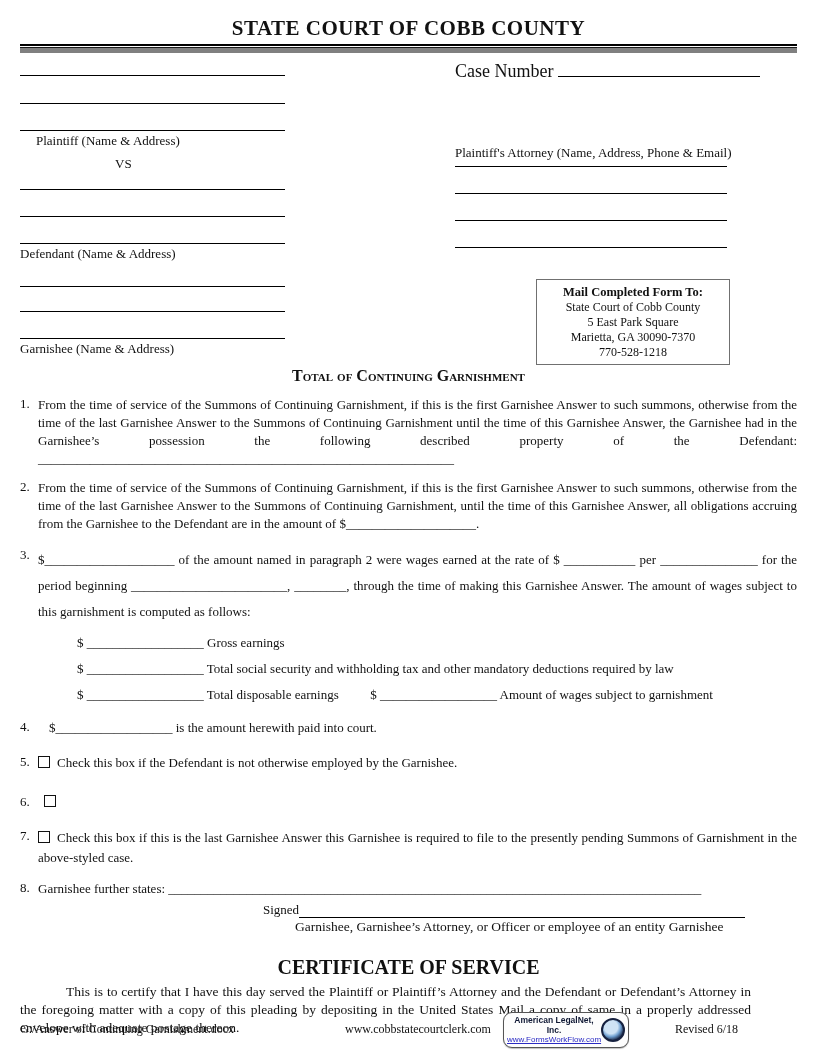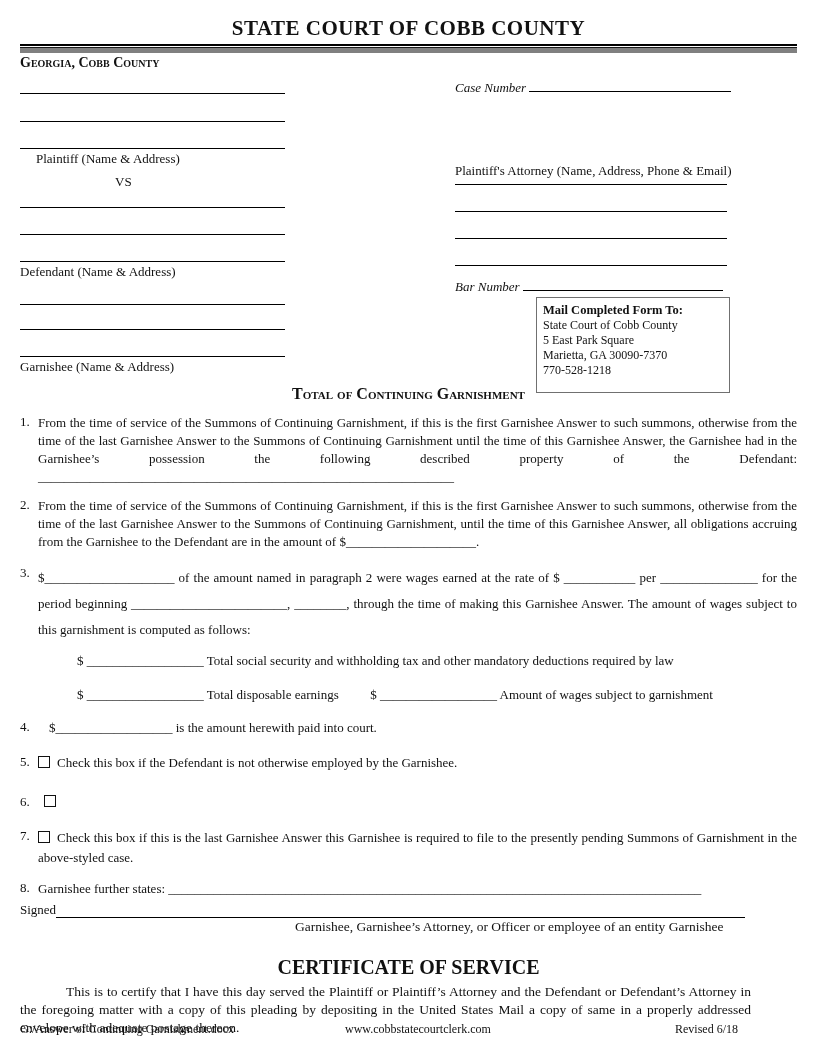--- a/index.html
+++ b/index.html
@@ -32,29 +32,29 @@
     font-variant:small-caps;
     font-size:14px;
   }
 
   
   .caption{position:relative;height:312px;}
   .bline{position:absolute;border-bottom:1px solid #000;height:0;}
   .lbl{position:absolute;font-size:13px;white-space:nowrap;}
   .leftw{width:265px;left:0;}
   .vs{position:absolute;left:95px;font-size:13px;}
-  .inline-row{position:absolute;font-size:13px;white-space:nowrap;font-style:italic;}
+  .inline-row{position:absolute;font-size:18px;white-space:nowrap;}
   .inline-row .fill{display:inline-block;border-bottom:1px solid #000;height:12px;vertical-align:baseline;}
 
   .mailbox{
     position:absolute;left:516px;top:226px;width:180px;
     border:1px solid #707070;
     background:#fff;
-    text-align:left;
-    padding:5px 6px 14px 6px;
+    text-align:center;
+    padding:5px 6px 4px 6px;
     font-size:12px;
     line-height:15px;
   }
   .mailbox .mb-title{font-weight:bold;font-size:12.5px;}
 
   
   .form-title{
     text-align:center;
     font-weight:bold;
     font-variant:small-caps;
@@ -64,24 +64,24 @@
   .item{display:flex;font-size:13px;margin-top:11px;}
   .item .num{flex:0 0 18px;}
   .item .txt{flex:1;text-align:justify;line-height:18px;word-break:break-word;}
   .item.wide .txt{line-height:26px;}
   .cb{
     display:inline-block;width:10px;height:10px;
     border:1px solid #111;margin-right:7px;
     position:relative;top:1px;
   }
   .wrow{margin-left:57px;font-size:13px;margin-top:10px;white-space:nowrap;}
-  .wrow .cell1{display:inline-block;width:290px;margin-top:8px;}
-
-  
-  .signed-row{display:flex;font-size:13px;margin-right:52px;align-items:flex-end;}
+  .wrow .cell1{display:inline-block;width:290px;}
+
+  
+  .signed-row{display:flex;font-size:13px;margin-left:243px;margin-right:52px;align-items:flex-end;}
   .signed-row .sl{flex:0 0 auto;}
   .signed-row .signline{flex:1;border-bottom:1px solid #000;height:14px;}
   .signed-caption{font-size:13.5px;margin-left:275px;margin-top:1px;}
 
   
   .cert-title{
     text-align:center;font-weight:bold;font-size:20px;margin-top:21px;
   }
   .cert-body{
     font-size:13.5px;text-align:justify;line-height:18px;
@@ -114,21 +114,20 @@
 <body>
 
 <div class="page">
   <div class="content">
 
     <div class="court-title">STATE COURT OF COBB COUNTY</div>
     <div class="hrule">
       <div class="bar1"></div>
       <div class="bar2"></div>
     </div>
-    <div class="county">Georgia, Cobb County</div>
 
     <div class="caption">
 
       <div class="bline leftw" style="top:22px"></div>
       <div class="bline leftw" style="top:50px"></div>
       <div class="bline leftw" style="top:77px"></div>
       <div class="lbl" style="left:16px;top:80px">Plaintiff (Name &amp; Address)</div>
       <div class="vs" style="top:103px">VS</div>
       <div class="bline leftw" style="top:136px"></div>
       <div class="bline leftw" style="top:163px"></div>
@@ -141,24 +140,20 @@
 
       <div class="inline-row" style="left:435px;top:8px">
         <span>Case Number</span>
         <span class="fill" style="width:202px"></span>
       </div>
       <div class="lbl" style="left:435px;top:92px">Plaintiff's Attorney (Name, Address, Phone &amp; Email)</div>
       <div class="bline" style="left:435px;width:272px;top:113px"></div>
       <div class="bline" style="left:435px;width:272px;top:140px"></div>
       <div class="bline" style="left:435px;width:272px;top:167px"></div>
       <div class="bline" style="left:435px;width:272px;top:194px"></div>
-      <div class="inline-row" style="left:435px;top:207px">
-        <span>Bar Number</span>
-        <span class="fill" style="width:200px"></span>
-      </div>
 
       <div class="mailbox">
         <span class="mb-title">Mail Completed Form To:</span><br>
         <span>State Court of Cobb County</span><br>
         <span>5 East Park Square</span><br>
         <span>Marietta, GA 30090-7370</span><br>
         <span>770-528-1218</span>
       </div>
     </div>
 
@@ -173,20 +168,23 @@
       <span class="num">2.</span>
       <span class="txt">From the time of service of the Summons of Continuing Garnishment, if this is the first Garnishee Answer to such summons, otherwise from the time of the last Garnishee Answer to the Summons of Continuing Garnishment, until the time of this Garnishee Answer, all obligations accruing from the Garnishee to the Defendant are in the amount of $____________________.</span>
     </div>
 
     <div class="item wide" style="margin-top:14px">
       <span class="num">3.</span>
       <span class="txt">$____________________ of the amount named in paragraph 2 were wages earned at the rate of $ ___________ per _______________ for the period beginning ________________________, ________, through the time of making this Garnishee Answer.  The amount of wages subject to this garnishment is computed as follows:</span>
     </div>
 
     <div class="wrow">
+      <span>$ __________________ Gross earnings</span>
+    </div>
+    <div class="wrow">
       <span>$ __________________ Total social security and withholding tax and other mandatory deductions required by law</span>
     </div>
     <div class="wrow">
       <span class="cell1">$ __________________ Total disposable earnings</span>
       <span>$ __________________ Amount of wages subject to garnishment</span>
     </div>
 
     <div class="item" style="margin-top:16px">
       <span class="num">4.</span>
       <span class="txt" style="margin-left:11px">$__________________ is the amount herewith paid into court.</span>
@@ -219,15 +217,22 @@
     <div class="signed-caption">Garnishee, Garnishee’s Attorney, or Officer or employee of an entity Garnishee</div>
 
     <div class="cert-title">CERTIFICATE OF SERVICE</div>
     <div class="cert-body">This is to certify that I have this day served the Plaintiff or Plaintiff’s Attorney and the Defendant or Defendant’s Attorney in the foregoing matter with a copy of this pleading by depositing in the United States Mail a copy of same in a properly addressed envelope with adequate postage thereon.</div>
 
   </div>
 
   <div class="footer">
     <span class="f-path">G:/Answer of Continuing Garnishment.docx</span>
     <span class="f-web">www.cobbstatecourtclerk.com</span>
+    <span class="logo">
+      <span class="logo-text">
+        <span class="logo-co">American LegalNet, Inc.</span>
+        <span class="logo-link">www.FormsWorkFlow.com</span>
+      </span>
+      <span class="globe"></span>
+    </span>
     <span class="f-rev">Revised 6/18</span>
   </div>
 </div>
 
 </body></html>

